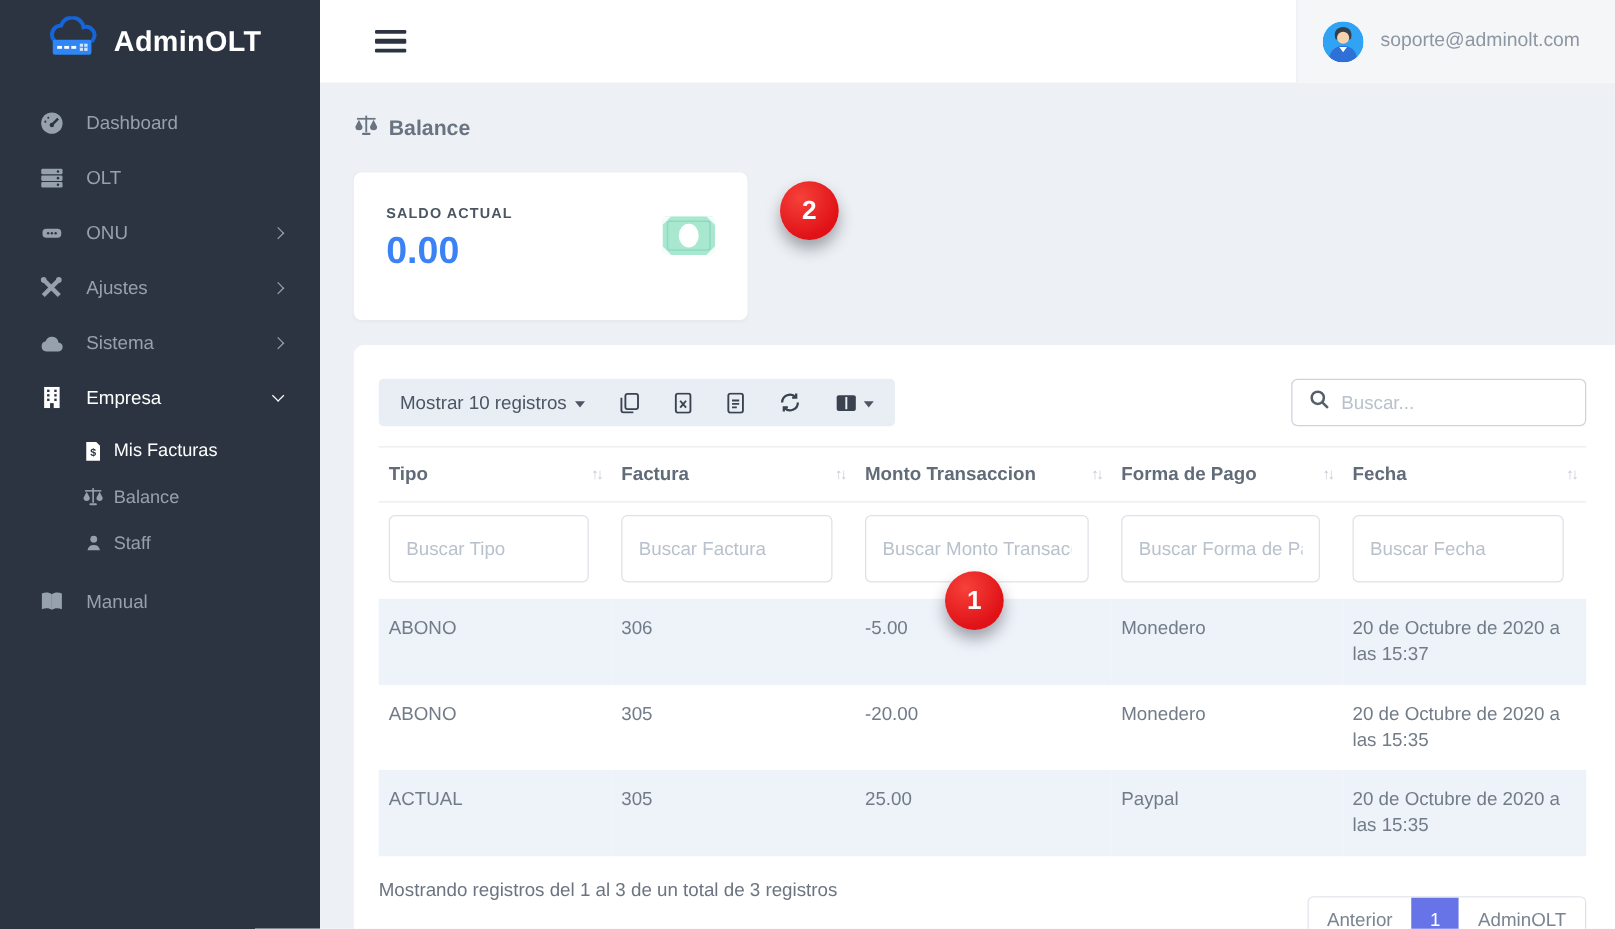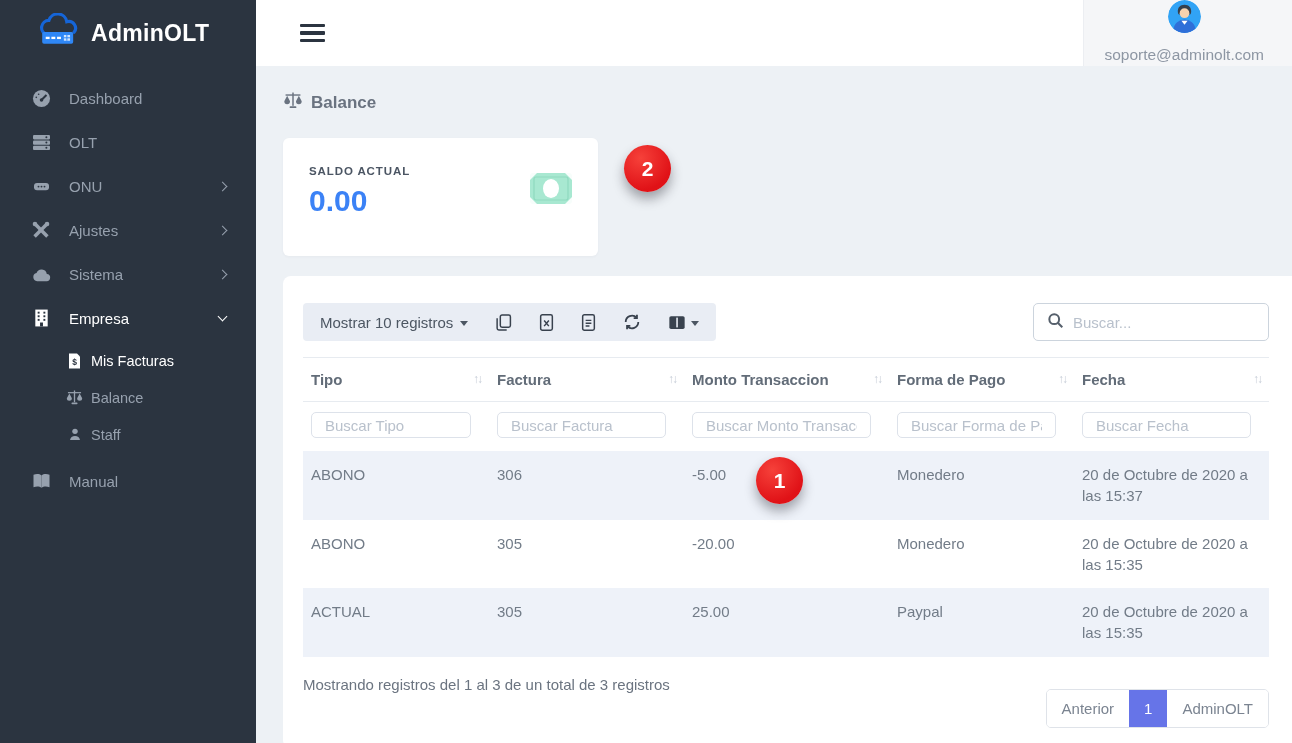--- a/index.html
+++ b/index.html
@@ -20,21 +20,21 @@
   .submenu { padding:2px 0 6px 0; }
   .sub-item { display:flex; align-items:center; gap:8px; height:37px; padding-left:66px; font-size:14.5px; cursor:pointer; }
   .sub-item.active { color:#fff; }
   .sub-item .sicon { width:17px; display:flex; justify-content:center; align-items:center; }
 
   
   .main { flex:1; display:flex; flex-direction:column; }
   .topbar { height:66px; background:#fff; display:flex; align-items:center; padding-left:44px; flex-shrink:0; }
   .burger { cursor:pointer; }
   .burger span { display:block; width:25px; height:3.5px; background:#2b3440; border-radius:1px; margin:4px 0; }
-  .user-box { margin-left:auto; height:100%; display:flex; align-items:center; gap:13px; padding:0 28px 0 20px; background:#f5f6f8; border-left:1px solid #eceef2; cursor:pointer;flex-direction:column; }
+  .user-box { margin-left:auto; height:100%; display:flex; align-items:center; gap:13px; padding:0 28px 0 20px; background:#f5f6f8; border-left:1px solid #eceef2; cursor:pointer; }
   .user-email { color:#8d96a3; font-size:15.5px; }
   .avatar { width:33px; height:33px; border-radius:50%; overflow:hidden; flex-shrink:0; }
 
   .content { flex:1; padding:26px 0 0 27px; position:relative; }
   .page-title { display:flex; align-items:center; gap:8px; color:#6a7380; font-size:17px; font-weight:700; margin-bottom:24px; }
 
   
   .balance-row { position:relative; margin-bottom:20px; }
   .balance-card { width:315px; height:118px; background:#fff; border-radius:6px; padding:27px 26px; box-shadow:0 1px 3px rgba(40,50,70,.04); display:flex; justify-content:space-between; }
   .bc-label { font-size:11.5px; font-weight:700; letter-spacing:.9px; color:#4b5563; }
@@ -52,21 +52,21 @@
   .tool-icon { display:flex; align-items:center; color:#39424e; cursor:pointer; gap:5px; }
   .search-box { margin-left:auto; width:236px; height:38px; background:#fff; border:1px solid #ccd4dd; border-radius:5px; display:flex; align-items:center; gap:9px; padding:0 13px; }
   .search-box input { border:none; outline:none; flex:1; font-size:15px; color:#6a7480; font-family:inherit; background:transparent; }
   .search-box input::placeholder { color:#b9c1cc; }
 
   table.dt { width:100%; border-collapse:collapse; table-layout:fixed; }
   col.c1{width:186px;} col.c2{width:195px;} col.c3{width:205px;} col.c4{width:185px;}
   thead th { text-align:left; font-size:15px; font-weight:700; color:#626c78; padding:13px 24px 13px 8px; border-top:1px solid #e7ebf0; border-bottom:1px solid #e7ebf0; position:relative; cursor:pointer; }
   .sort-glyph { position:absolute; right:8px; top:14px; color:#c6cdd7; font-size:12px; font-weight:400; letter-spacing:-2px; }
   tr.filter-row td { padding:10px 18px 13px 8px; }
-  tr.filter-row input { width:100%; height:26px; border:1px solid #dde2ea; border-radius:5px; padding:0 13px; font-size:15px; color:#6a7480; font-family:inherit; outline:none; }
+  tr.filter-row input { width:100%; height:54px; border:1px solid #dde2ea; border-radius:5px; padding:0 13px; font-size:15px; color:#6a7480; font-family:inherit; outline:none; }
   tr.filter-row input::placeholder { color:#b9c1cc; }
   tbody.rows td { padding:13px 14px 13px 8px; font-size:15px; color:#727c88; vertical-align:top; line-height:1.42; height:58px; }
   tbody.rows tr:nth-child(odd) { background:#eef2f9; }
 
   .table-footer { display:flex; justify-content:space-between; align-items:flex-start; margin-top:19px; }
   .dt-info { font-size:15px; color:#6b7480; }
   .pagination { display:flex; border:1px solid #dfe3e9; border-radius:5px; overflow:hidden; margin-top:13px; background:#fff; }
   .page-btn { padding:10px 15px; font-size:15px; color:#7b8491; cursor:pointer; background:#fff; }
   .page-btn.current { color:#fff; padding:10px 15px; cursor:default; }
 </style>

